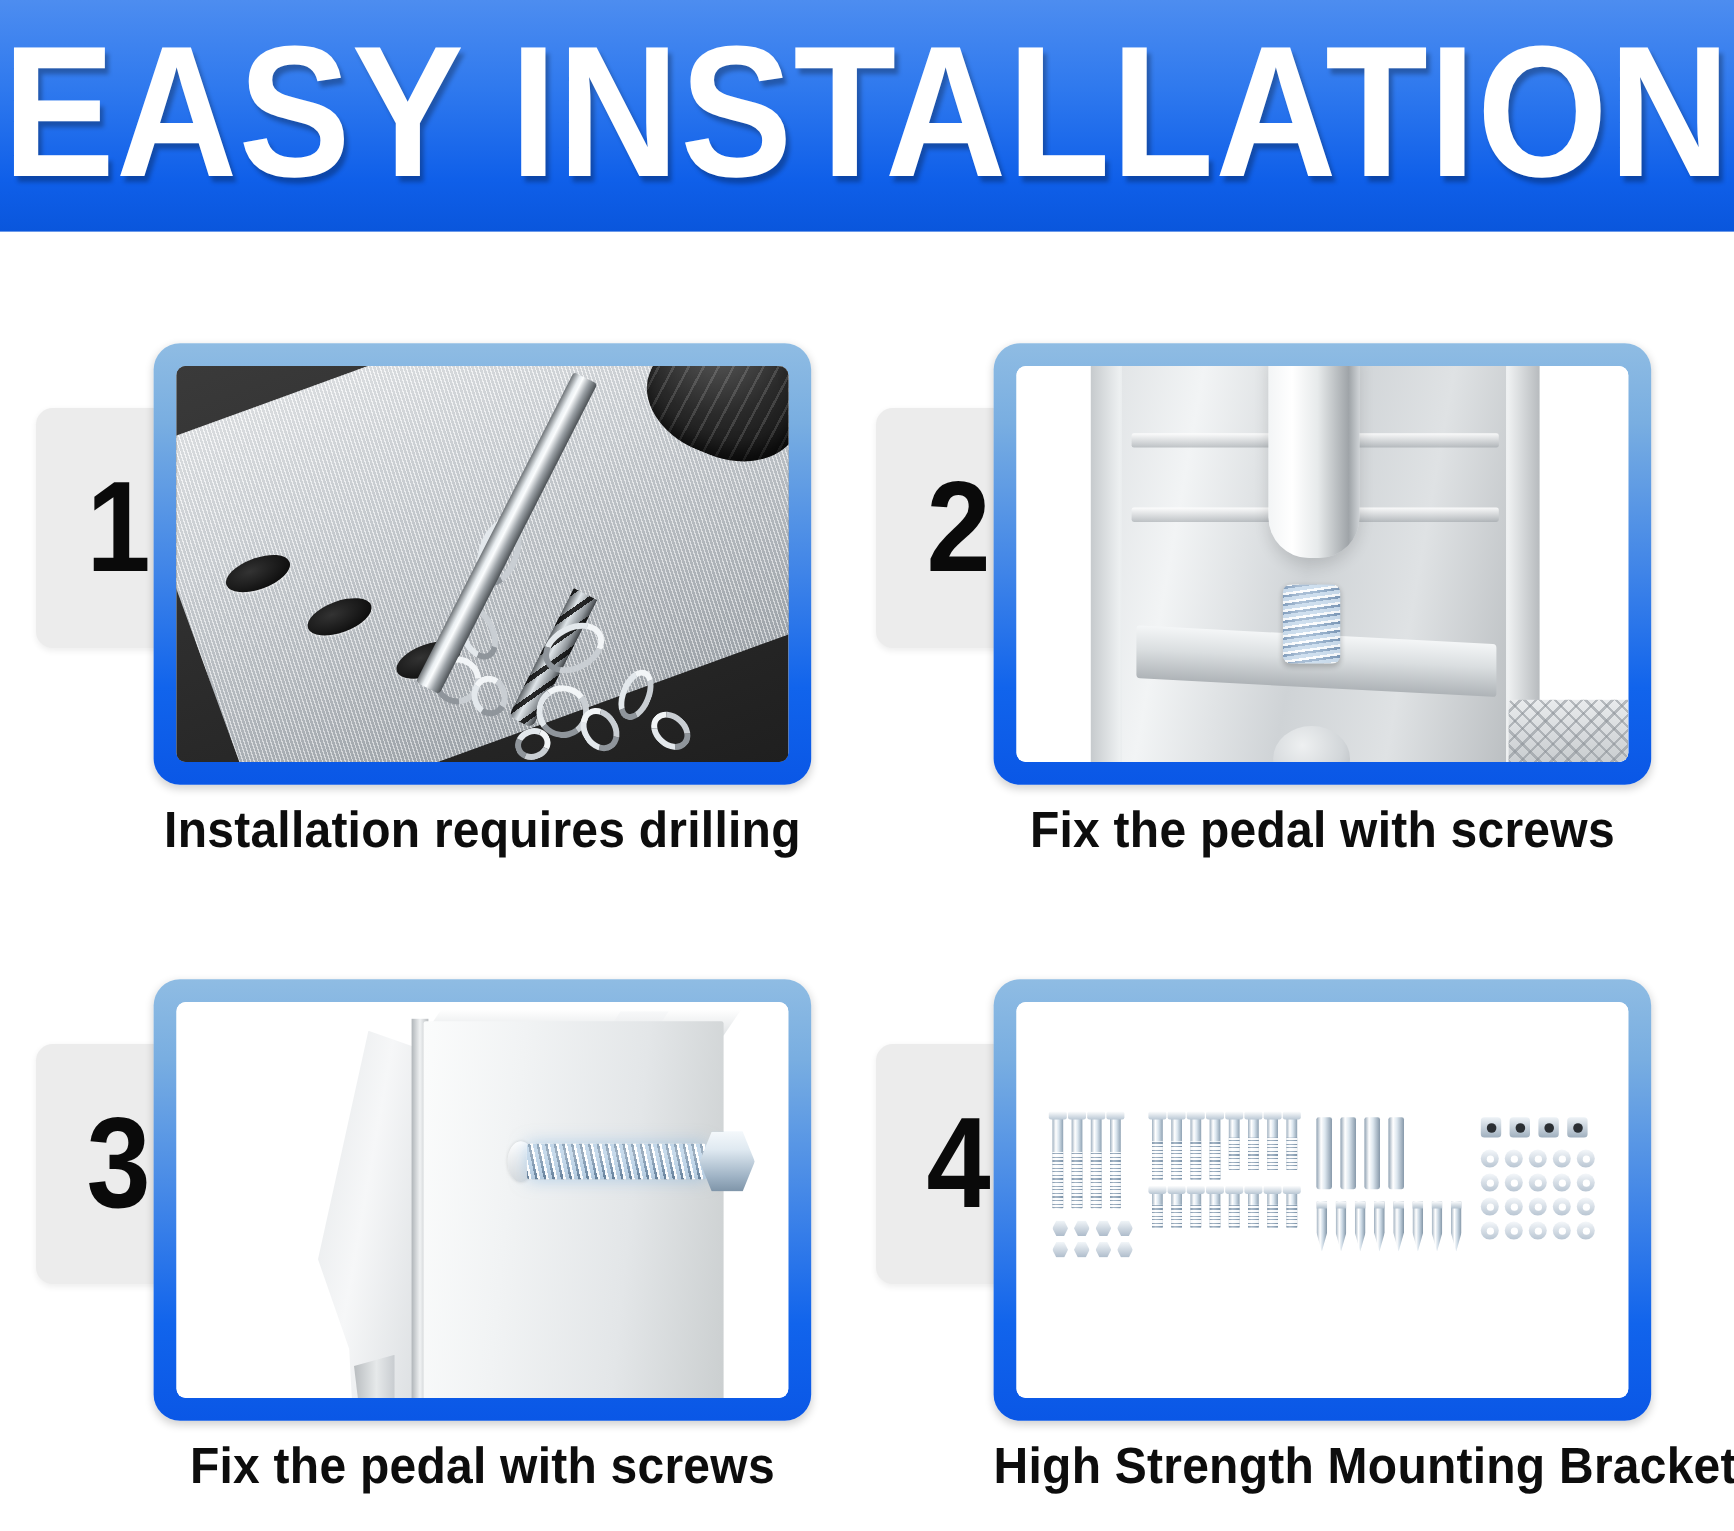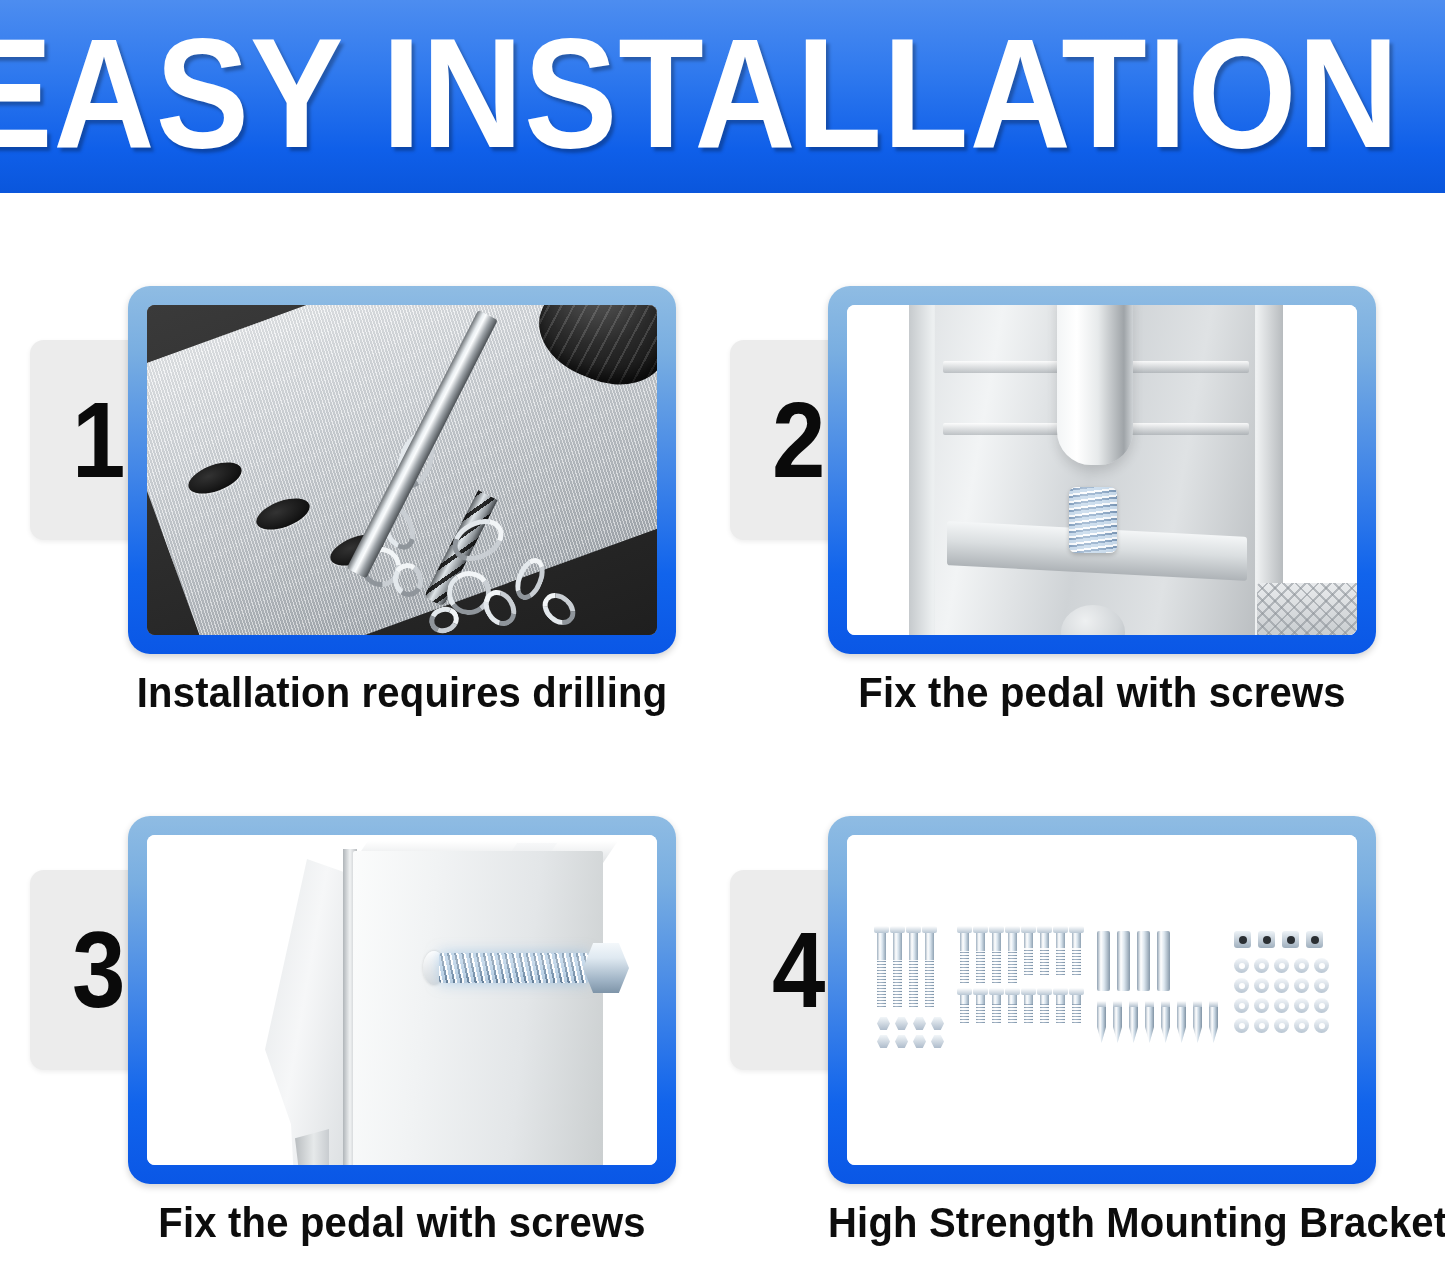--- a/index.html
+++ b/index.html
@@ -21,21 +21,21 @@
 
   
   .banner {
     position: absolute;
     left: 0; top: 0;
     width: 1445px;
     height: 193px;
     background: linear-gradient(180deg, #4d8df0 0%, #2f79ee 38%, #0f5fe9 78%, #0a56dc 100%);
     display: flex;
     align-items: center;
-    justify-content: flex-start;
+    justify-content: center;
     overflow: hidden;
   }
   .banner-title {
     font-family: "Liberation Sans Narrow", "Liberation Sans", sans-serif;
     font-size: 132px;
     font-weight: 700;
     letter-spacing: 1px;
     color: #ffffff;
     line-height: 1;
     transform: scaleX(1.06) scaleY(1.18);

